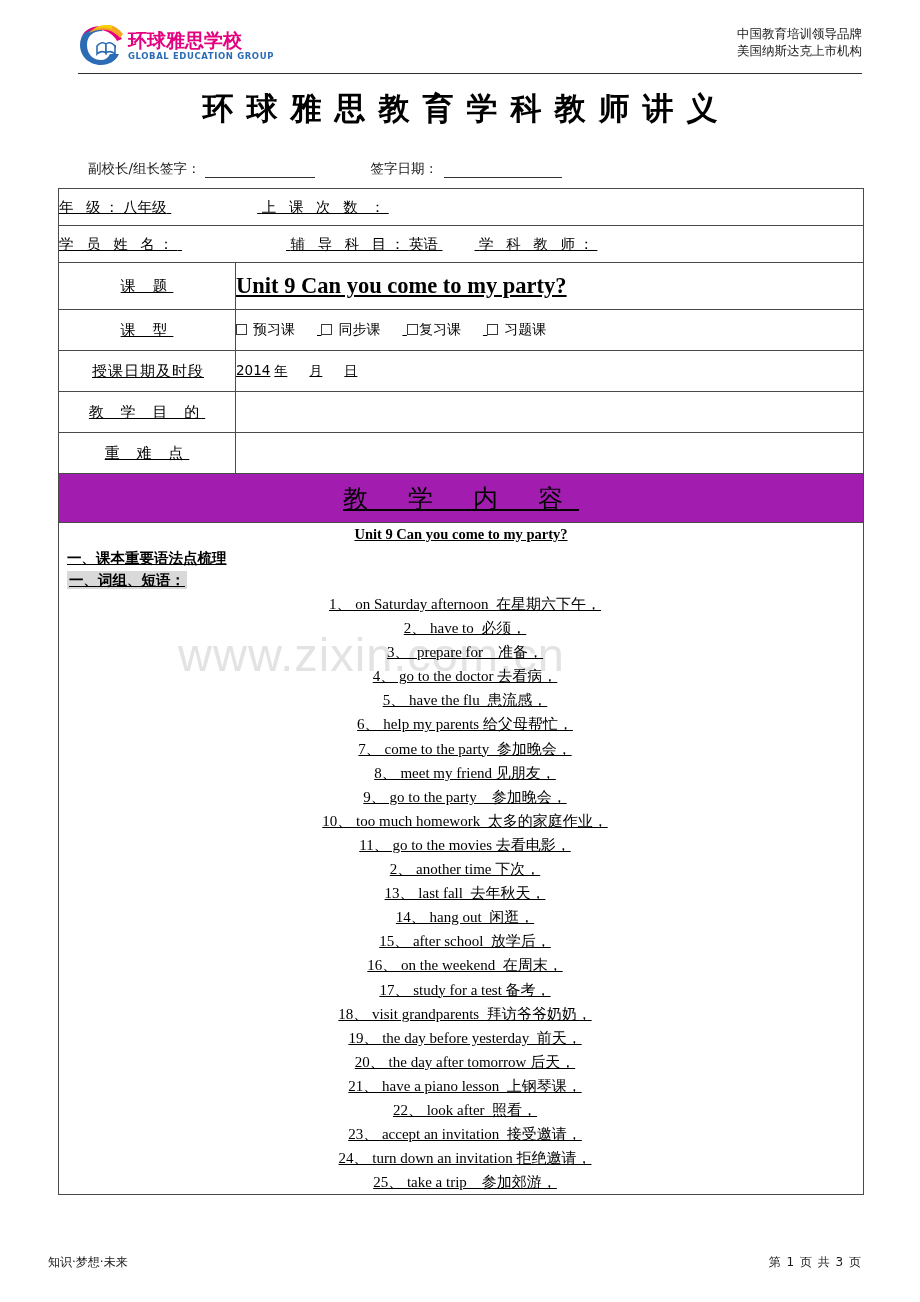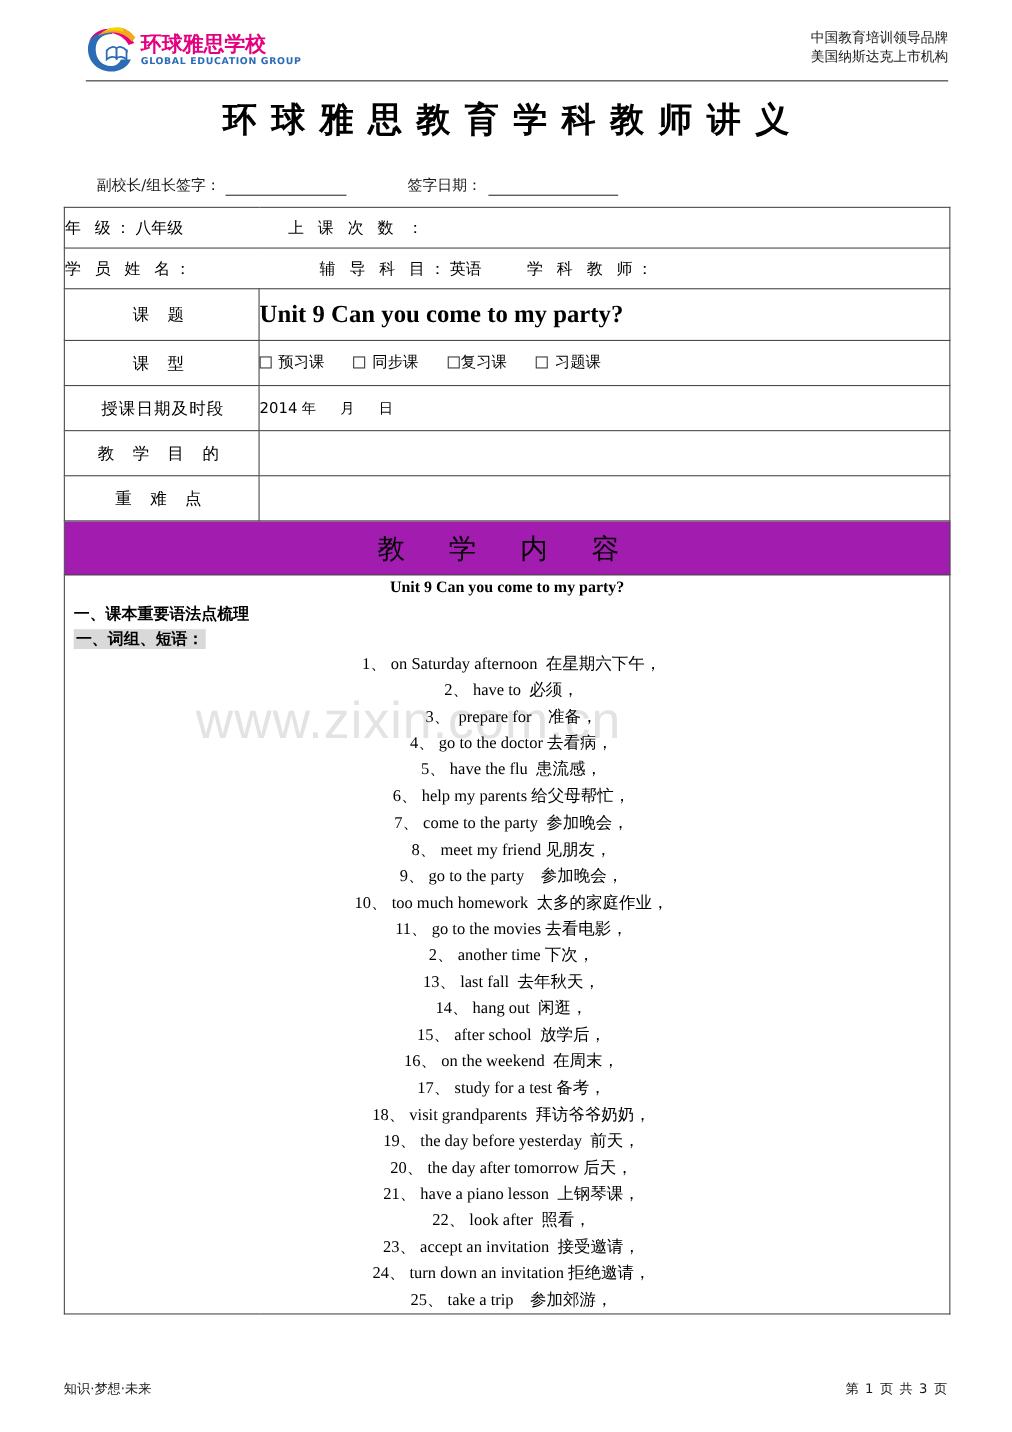--- a/index.html
+++ b/index.html
@@ -119,20 +119,21 @@
   table.main {
     width: 805px;
     margin: 0 0 0 58px;
     border-collapse: collapse;
     table-layout: fixed;
   }
   table.main td {
     border: 1px solid #4a4a4a;
     vertical-align: middle;
     padding: 0;
+    text-decoration: underline;
   }
 
   .cell-pad { padding: 6px 10px; }
 
   .info-cell {
     height: 37px;
     font-family: "DejaVu Sans", sans-serif;
     font-size: 14.5px;
     padding-left: 28px;
   }
@@ -225,21 +226,21 @@
     font-family: "Liberation Serif", serif;
     font-size: 15px;
     line-height: 24.1px;
     white-space: pre;
     color: #000;
   }
 
   
   .footer {
     position: absolute;
-    left: 58px;
+    left: 48px;
     right: 58px;
     top: 1232px;
     display: flex;
     justify-content: space-between;
     align-items: center;
     font-family: "DejaVu Sans", sans-serif;
     font-size: 12px;
     color: #1a1a1a;
     gap: 20px;
   }

